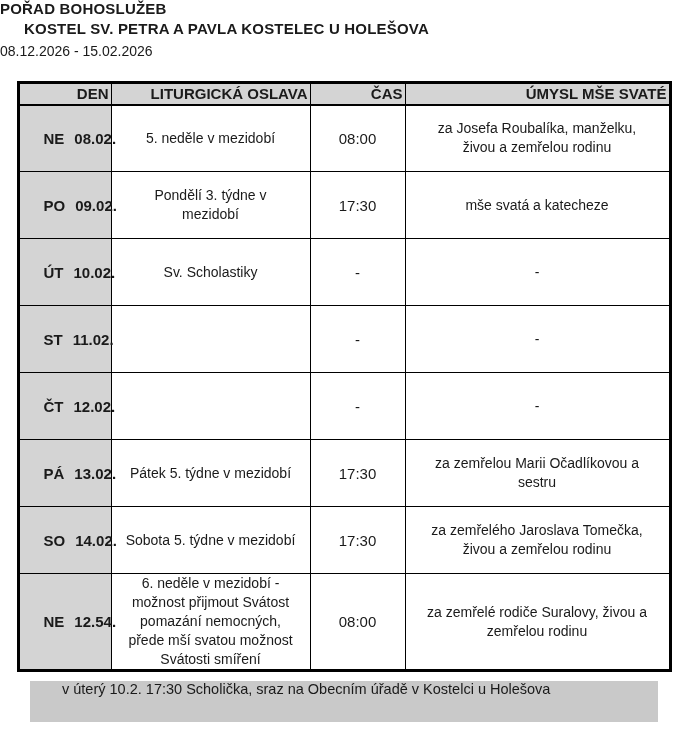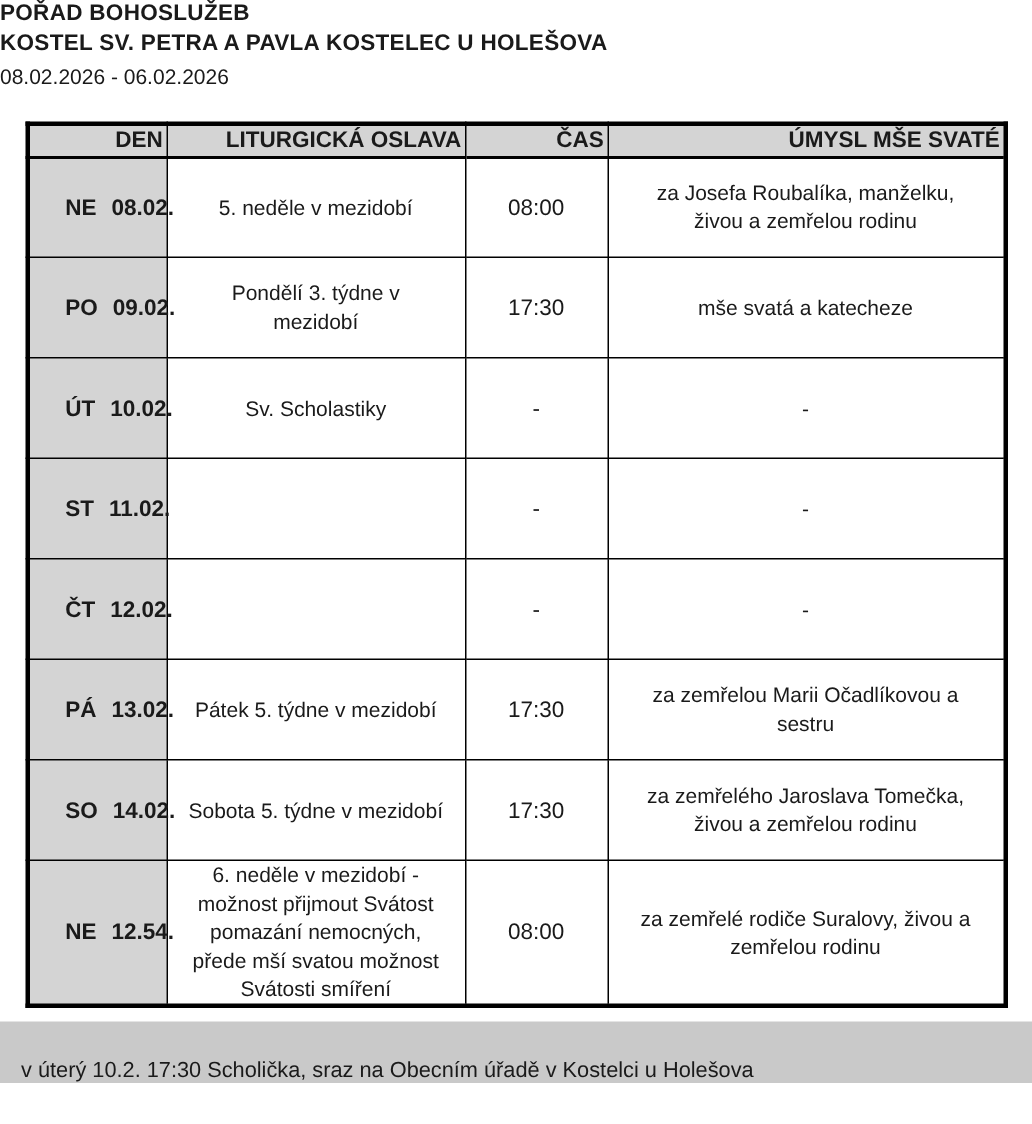--- a/index.html
+++ b/index.html
@@ -26,20 +26,21 @@
   .title-main{
     font-size:15px;
     font-weight:bold;
     letter-spacing:.2px;
   }
   .title-sub{
     font-size:15px;
     font-weight:bold;
     letter-spacing:.2px;
     margin-top:2px;
+    margin-left:24px;
   }
   .title-dates{
     font-size:14px;
     font-weight:normal;
     margin-top:4px;
   }
   table.schedule{
     width:652px;
     margin:21px auto 0 auto;
     border-collapse:collapse;
@@ -82,37 +83,37 @@
   td.celeb,td.intent{
     white-space:pre-line;
     line-height:19px;
   }
   tr.tall td.celeb{
     line-height:19px;
     padding:0 2px;
   }
   td.time{font-size:15px;}
   .note-box{
-    width:688px;
+    width:628px;
     margin:9px auto 0 auto;
     height:41px;
     background:var(--note-bg);
     display:flex;
-    align-items:flex-end;
-    padding-left:14px;
+    align-items:flex-start;
+    padding-left:32px;
     font-size:14.5px;
   }
 </style>
 </head>
 <body>
 
 <div class="titles">
   <div class="title-main">POŘAD BOHOSLUŽEB</div>
   <div class="title-sub">KOSTEL SV. PETRA A PAVLA KOSTELEC U HOLEŠOVA</div>
-  <div class="title-dates">08.02.2026 - 06.02.2026</div>
+  <div class="title-dates">08.12.2026 - 15.02.2026</div>
 </div>
 
 <table class="schedule">
   <colgroup>
     <col class="c-day">
       <col class="c-celeb">
       <col class="c-time">
       <col class="c-intent">
   </colgroup>
   <thead>

